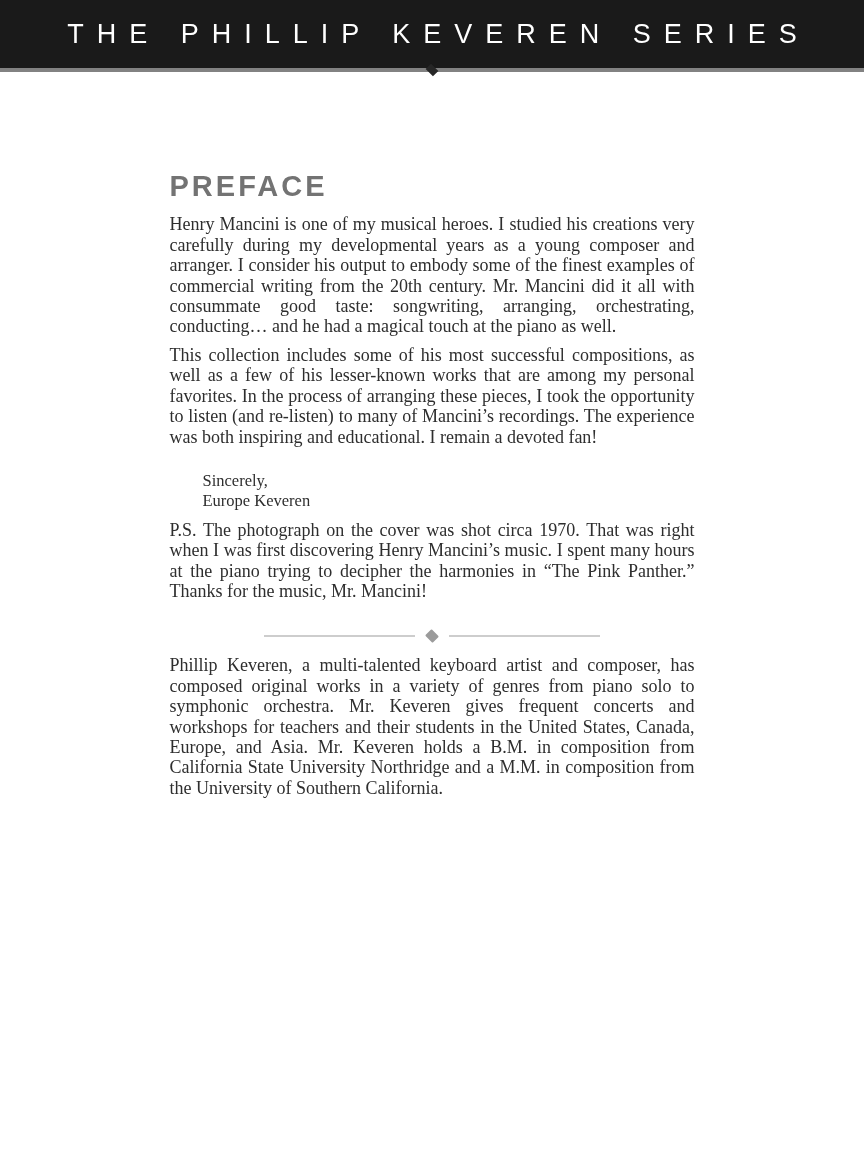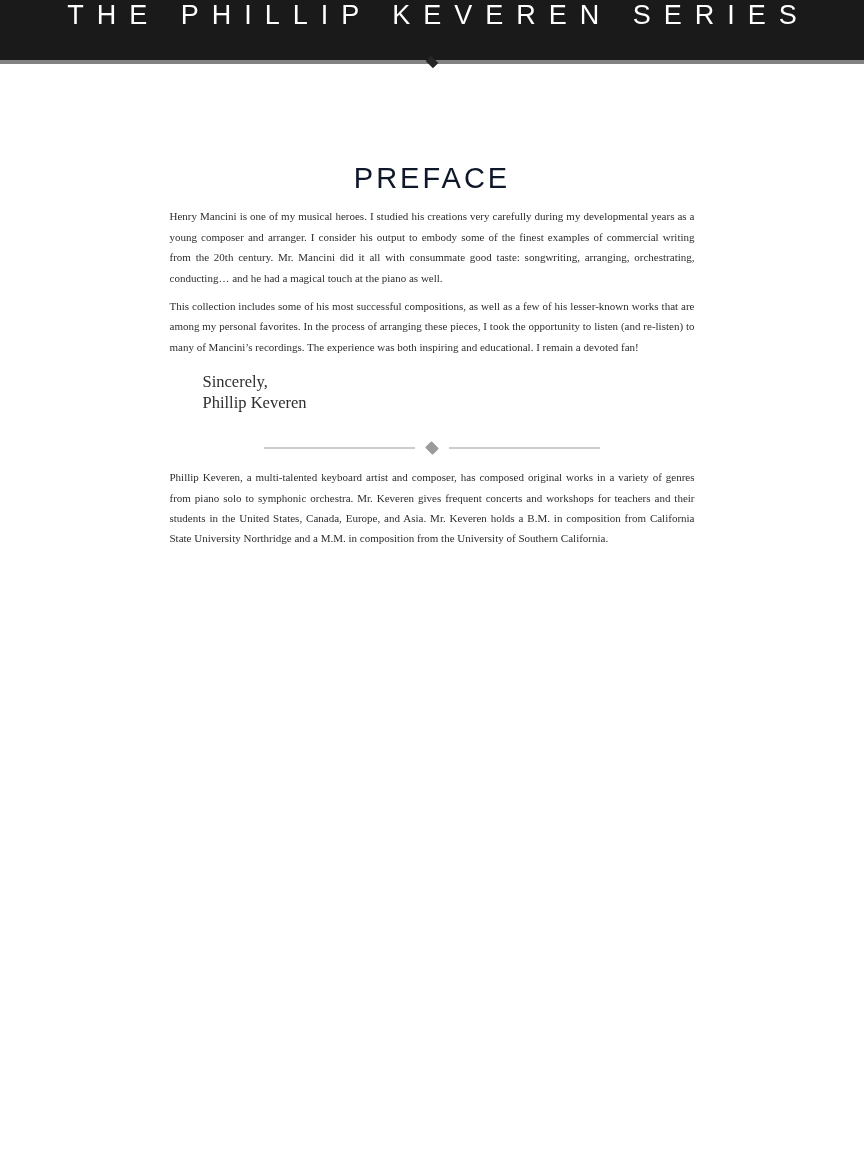--- a/index.html
+++ b/index.html
@@ -11,24 +11,24 @@
     position: relative;
     width: 864px;
     height: 1152px;
     background: #ffffff;
     overflow: hidden;
     font-family: "Liberation Serif", serif;
   }
 
   
   .header-bar {
-    height: 60px;
+    height: 68px;
     background: #1a1a1a;
     display: flex;
-    align-items: flex-start;
+    align-items: center;
     justify-content: center;
   }
   .header-title {
     color: #ffffff;
     font-family: "Liberation Sans", sans-serif;
     font-weight: 200;
     font-size: 27px;
     letter-spacing: 13px;
     padding-left: 13px; 
     white-space: nowrap;
@@ -48,42 +48,41 @@
     transform: translate(-50%, -50%) rotate(45deg) scale(1.15, 0.85);
   }
 
   
   .content {
     width: 525px;
     margin: 0 auto;
   }
   .section-heading {
     font-family: "Liberation Sans", sans-serif;
-    font-weight: 400;
+    font-weight: 700;
     font-size: 29px;
     letter-spacing: 3px;
-    color: #0f172a;
-    text-align: center;
+    color: #737373;
     line-height: 1.05;
   }
   .preface-heading { margin-top: 99px; }
   .biography-heading { margin-top: 34px; }
 
   .body-par {
-    font-size: 11px;
+    font-size: 18px;
     line-height: 20.4px;
     color: #2e2e2e;
     text-align: justify;
     margin: 0;
   }
   .first-par { margin-top: 13px; }
   .follow-par { margin-top: 8px; }
 
   .signoff {
-    margin-top: 15px;
+    margin-top: 24px;
     padding-left: 33px;
     font-size: 16.5px;
     line-height: 20.4px;
     color: #2e2e2e;
   }
 
   
   .divider {
     margin: 29px auto 0 auto;
     width: 336px;
@@ -121,23 +120,24 @@
   <div class="content">
 
     <div class="section-heading preface-heading">PREFACE</div>
 
     <p class="body-par first-par">Henry Mancini is one of my musical heroes. I studied his creations very carefully during my developmental years as a young composer and arranger. I consider his output to embody some of the finest examples of commercial writing from the 20th century. Mr. Mancini did it all with consummate good taste: songwriting, arranging, orchestrating, conducting… and he had a magical touch at the piano as well.</p>
 
     <p class="body-par follow-par">This collection includes some of his most successful compositions, as well as a few of his lesser-known works that are among my personal favorites. In the process of arranging these pieces, I took the opportunity to listen (and re-listen) to many of Mancini’s recordings. The experience was both inspiring and educational. I remain a devoted fan!</p>
 
     <div class="signoff">
       <div>Sincerely,</div>
-      <div>Phillip Keveren</div>
+      <div>Europe Keveren</div>
     </div>
 
+    <p class="body-par follow-par">P.S. The photograph on the cover was shot circa 1970. That was right when I was first discovering Henry Mancini’s music. I spent many hours at the piano trying to decipher the harmonies in “The Pink Panther.” Thanks for the music, Mr. Mancini!</p>
 
     <div class="divider">
       <span class="line"></span>
       <span class="gap"></span>
       <span class="diamond"></span>
       <span class="gap"></span>
       <span class="line"></span>
     </div>
 
 

